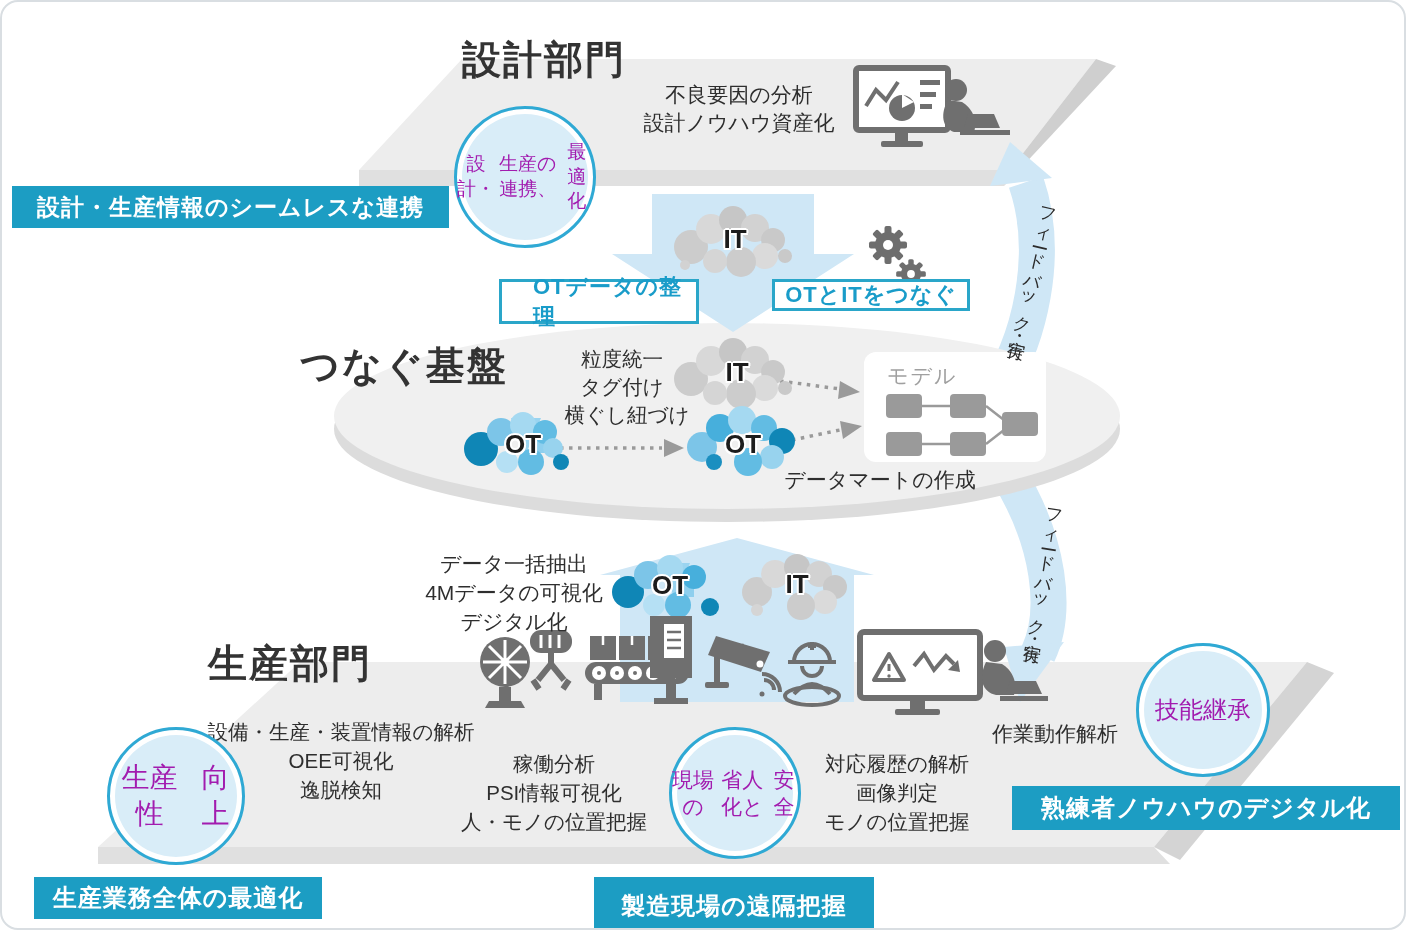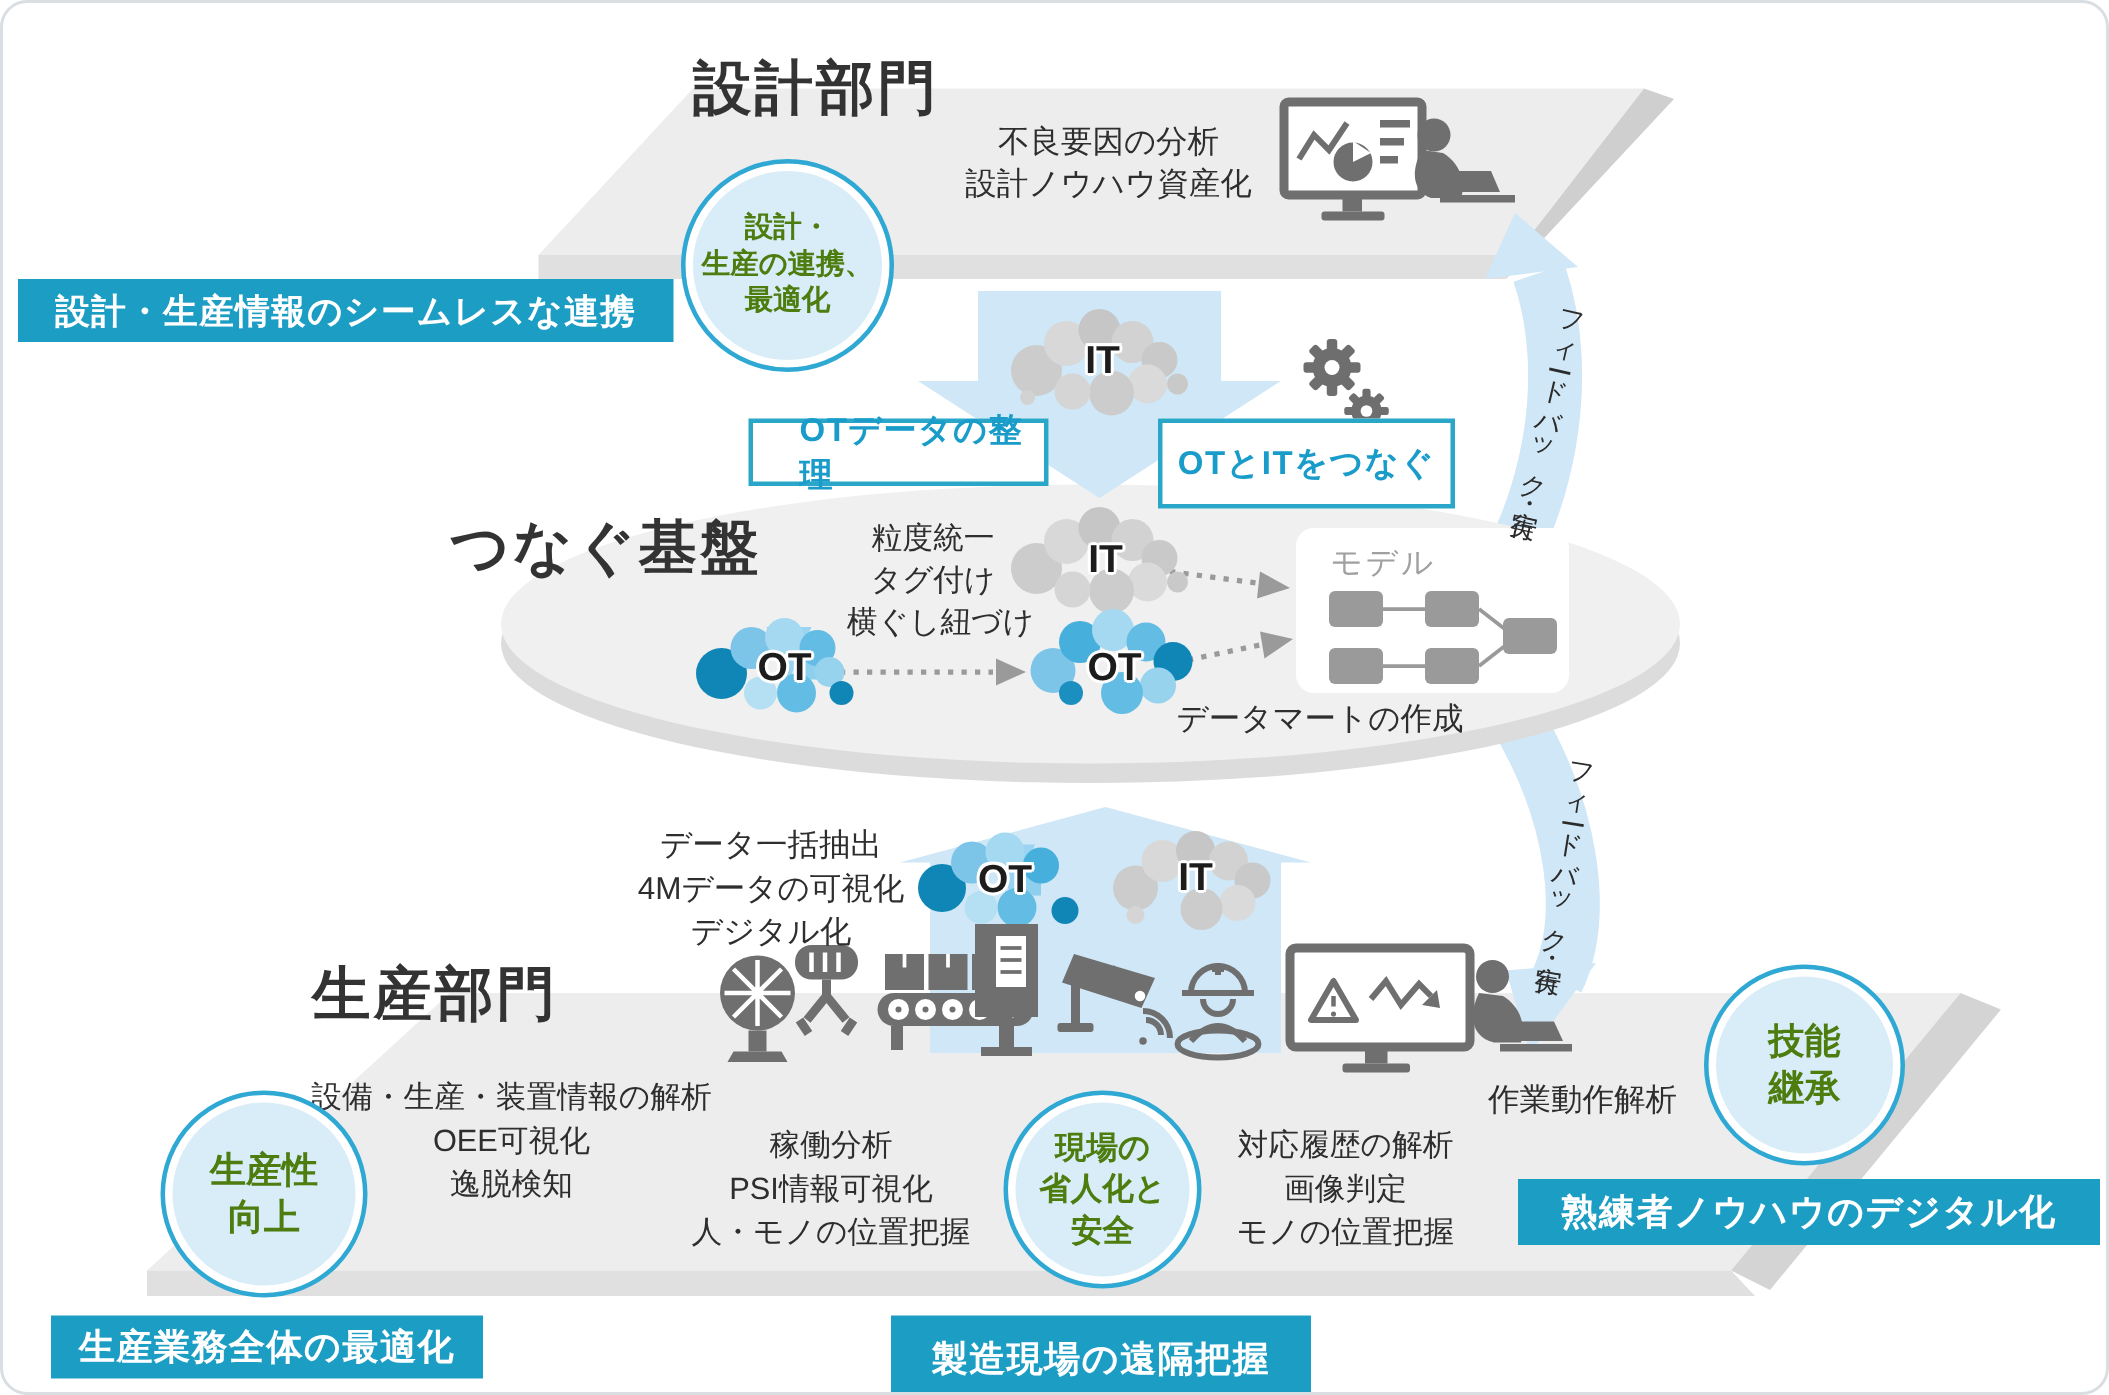--- a/index.html
+++ b/index.html
@@ -11,22 +11,22 @@
   .ctr{transform:translateX(-50%);text-align:center;}
   .ttl{font-size:39px;font-weight:700;letter-spacing:2px;color:#333;}
   .body20{font-size:20.5px;}
   .body21{font-size:21px;}
   .halo{font-weight:700;font-size:26px;color:#1c1c1c;transform:translate(-50%,-50%);
         text-shadow:2px 0 0 #fff,-2px 0 0 #fff,0 2px 0 #fff,0 -2px 0 #fff,
         1.5px 1.5px 0 #fff,-1.5px -1.5px 0 #fff,1.5px -1.5px 0 #fff,-1.5px 1.5px 0 #fff;}
   .banner{position:absolute;background:#1c9dc3;color:#fff;font-weight:700;
           display:flex;align-items:center;justify-content:center;letter-spacing:1px;}
   .goal{position:absolute;border-radius:50%;background:#d9edf8;border:3px solid #2fa9d4;
-        box-shadow:inset 0 0 0 5px #ffffff;display:flex;flex-direction:column;
-        align-items:center;justify-content:center;color:#4d7c0f;font-weight:700;
+        box-shadow:inset 0 0 0 5px #ffffff;display:flex;
+        align-items:center;justify-content:center;color:#a21caf;font-weight:400;
         text-align:center;line-height:1.3;}
   .obox{position:absolute;background:#fff;border:3px solid #2aa6c9;color:#199cc9;
         font-weight:700;font-size:22px;display:flex;align-items:center;justify-content:center;
         box-sizing:border-box;letter-spacing:1px;}
   .vtext{position:absolute;writing-mode:vertical-rl;text-orientation:mixed;
          font-size:17.5px;color:#2b2b2b;letter-spacing:2px;}
   .graylbl{font-size:21px;color:#a0a0a0;letter-spacing:2px;}
 </style>
 </head>
 <body>
@@ -325,21 +325,21 @@
   <span>設計・</span>
   <span>生産の連携、</span>
   <span>最適化</span>
 </div>
 
 <div class="banner" style="left:10px;top:184px;width:437px;height:42px;font-size:23px;text-align:center;">設計・生産情報のシームレスな連携</div>
 
 <div class="t halo" style="left:733px;top:238px;">IT</div>
 
 <div class="obox" style="left:497px;top:277px;width:200px;height:45px;padding-left:31px;">OTデータの整理</div>
-<div class="obox" style="left:770px;top:277px;width:198px;height:60px;">OTとITをつなぐ</div>
+<div class="obox" style="left:770px;top:277px;width:198px;height:32px;">OTとITをつなぐ</div>
 
 <div class="vtext" style="left:1022px;top:192px;transform:rotate(13deg);">フィードバック・実行</div>
 <div class="vtext" style="left:1032px;top:494px;transform:rotate(9deg);">フィードバック・実行</div>
 
 <div class="t ttl" style="left:298px;top:338px;">つなぐ基盤</div>
 <div class="t body20 ctr" style="left:620px;top:343px;">粒度統一</div>
 <div class="t body20 ctr" style="left:620px;top:371px;">タグ付け</div>
 <div class="t body20 ctr" style="left:625px;top:399px;">横ぐし紐づけ</div>
 
 <div class="t halo" style="left:735px;top:371px;">IT</div>
@@ -365,21 +365,21 @@
 <div class="t body20 ctr" style="left:552px;top:748px;">稼働分析</div>
 <div class="t body20 ctr" style="left:552px;top:777px;">PSI情報可視化</div>
 <div class="t body20 ctr" style="left:552px;top:806px;">人・モノの位置把握</div>
 
 <div class="t body20 ctr" style="left:895px;top:748px;">対応履歴の解析</div>
 <div class="t body20 ctr" style="left:895px;top:777px;">画像判定</div>
 <div class="t body20 ctr" style="left:895px;top:806px;">モノの位置把握</div>
 
 <div class="t body21 ctr" style="left:1053px;top:718px;">作業動作解析</div>
 
-<div class="goal" style="left:105px;top:725px;width:132px;height:132px;font-size:24px;">
+<div class="goal" style="left:105px;top:725px;width:132px;height:132px;font-size:28px;">
   <span>生産性</span>
   <span>向上</span>
 </div>
 <div class="goal" style="left:1134px;top:641px;width:128px;height:128px;font-size:24px;">
   <span>技能</span>
   <span>継承</span>
 </div>
 <div class="goal" style="left:667px;top:725px;width:126px;height:126px;font-size:21px;">
   <span>現場の</span>
   <span>省人化と</span>

